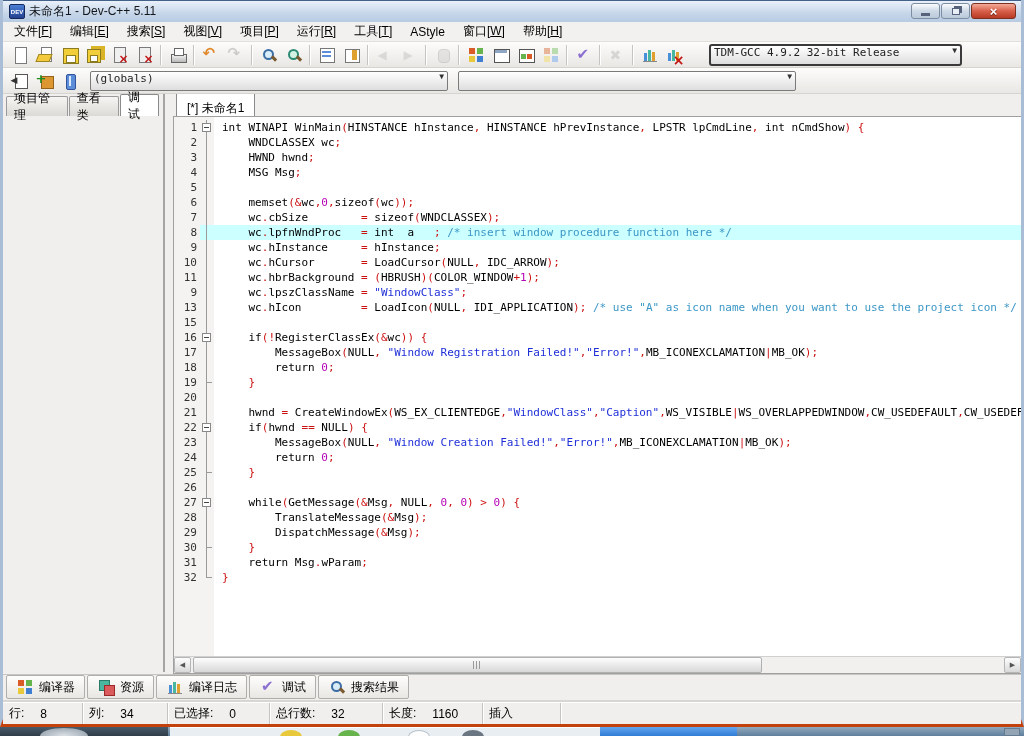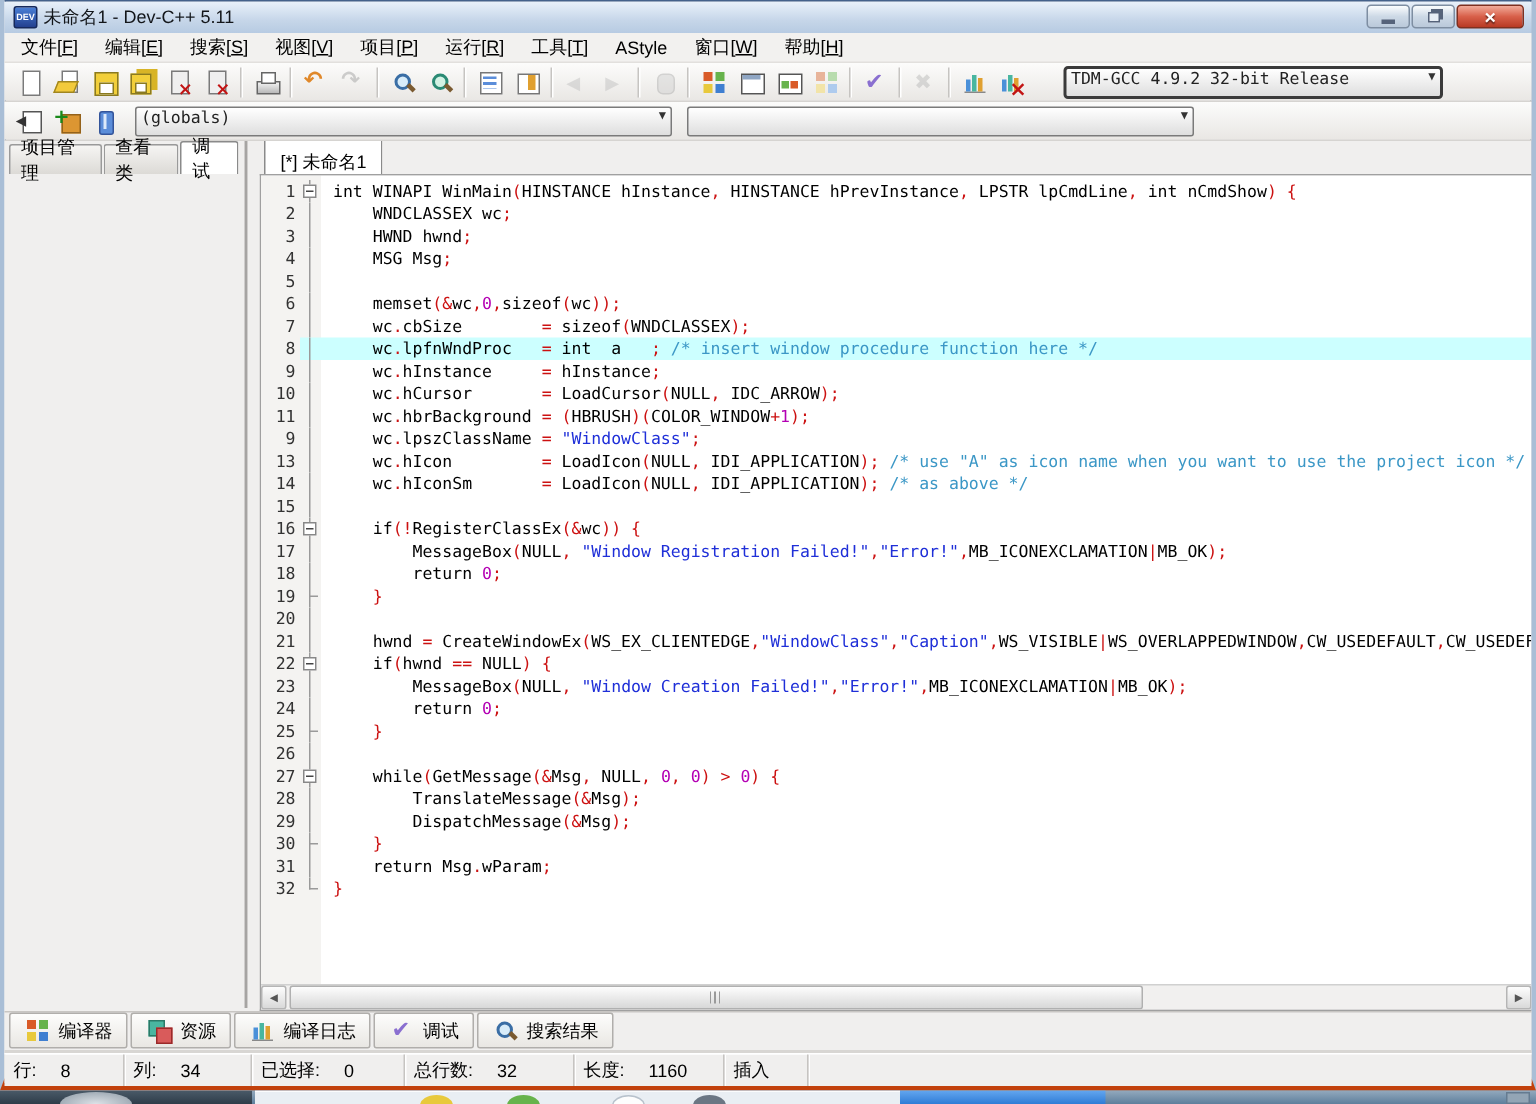--- a/index.html
+++ b/index.html
@@ -133,21 +133,21 @@
   .grip{width:9px;height:8px;background:repeating-linear-gradient(90deg,#9a9a9a 0 1px,transparent 1px 3px)}
   
   .bottombar{height:28px;display:flex;align-items:flex-start;background:#f0efee;border-top:1px solid #c8c6c3;padding:0 3px}
   .btab{display:inline-flex;align-items:center;gap:5px;padding:0 9px;height:24px;border:1px solid #b0aeab;border-radius:2px;
         background:linear-gradient(#fdfdfc,#e9e7e3);margin-right:2px;font-size:12px}
   
   .statusbar{height:22px;display:flex;align-items:stretch;background:#f0efee;border-top:1px solid #fff;box-shadow:0 -2px 0 #d8d6d3}
   .scell{display:flex;align-items:center;padding:0 6px;border-right:1px solid #c6c4c1;box-shadow:1px 0 0 #fff;font-size:12px;color:#000}
   .scell .v{margin-left:16px}
   .scell:nth-child(1){width:80px}.scell:nth-child(2){width:85px}.scell:nth-child(3){width:102px}
-  .scell:nth-child(4){width:113px}.scell:nth-child(5){width:100px}.scell:nth-child(6){width:56px}
+  .scell:nth-child(4){width:113px}.scell:nth-child(5){width:100px}.scell:nth-child(6){width:78px}
   .scell.fill{flex:1;border-right:none;box-shadow:none}
   
   .taskbar{position:absolute;left:0;top:727px;width:1024px;height:9px;background:linear-gradient(#93a9bd,#5e7f9c);overflow:hidden}
   .tseg-dark{position:absolute;left:0;top:0;width:168px;height:9px;background:linear-gradient(#4a5a68,#2e3c49)}
   .orb{position:absolute;left:40px;top:1px;width:48px;height:16px;border-radius:50%;background:radial-gradient(#dde2e7,#8a97a3)}
   .titem-white{position:absolute;left:170px;top:0;width:430px;height:9px;background:#e9eef3;border-top:1px solid #fbfcfd}
   .blob{position:absolute;top:2px;width:22px;height:14px;border-radius:50%}
   .titem-blue{position:absolute;left:600px;top:0;width:137px;height:9px;background:linear-gradient(#63a6ef,#2f7cd6)}
   .showdesk{position:absolute;right:4px;top:1px;width:16px;height:8px;background:#93a5b5;border:1px solid #657b90}
 </style>
@@ -378,25 +378,20 @@
                 <span class="lnum">9</span>
                 <span class="lfold f-v"></span>
                 <pre class="ltext">    wc<span class="sym">.</span>lpszClassName <span class="sym">=</span> <span class="str">"WindowClass"</span><span class="sym">;</span></pre>
               </div>
               <div class="crow">
                 <span class="lnum">13</span>
                 <span class="lfold f-v"></span>
                 <pre class="ltext">    wc<span class="sym">.</span>hIcon         <span class="sym">=</span> LoadIcon<span class="sym">(</span>NULL<span class="sym">,</span> IDI_APPLICATION<span class="sym">)</span><span class="sym">;</span> <span class="cmt">/* use "A" as icon name when you want to use the project icon */</span></pre>
               </div>
               <div class="crow">
-                <span class="lnum">14</span>
-                <span class="lfold f-v"></span>
-                <pre class="ltext">    wc<span class="sym">.</span>hIconSm       <span class="sym">=</span> LoadIcon<span class="sym">(</span>NULL<span class="sym">,</span> IDI_APPLICATION<span class="sym">)</span><span class="sym">;</span> <span class="cmt">/* as above */</span></pre>
-              </div>
-              <div class="crow">
                 <span class="lnum">15</span>
                 <span class="lfold f-v"></span>
                 <pre class="ltext"></pre>
               </div>
               <div class="crow">
                 <span class="lnum">16</span>
                 <span class="lfold f-box">
                   <span class="box"></span>
                 </span>
                 <pre class="ltext">    <b>if</b><span class="sym">(</span><span class="sym">!</span>RegisterClassEx<span class="sym">(</span><span class="sym">&amp;</span>wc<span class="sym">)</span><span class="sym">)</span> <span class="sym">{</span></pre>

